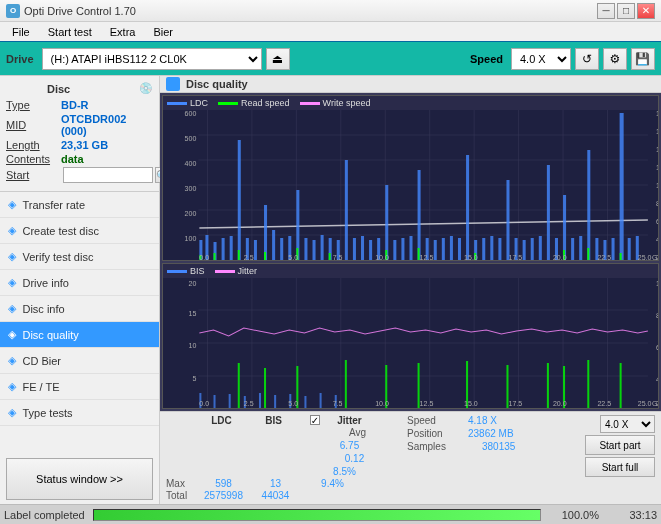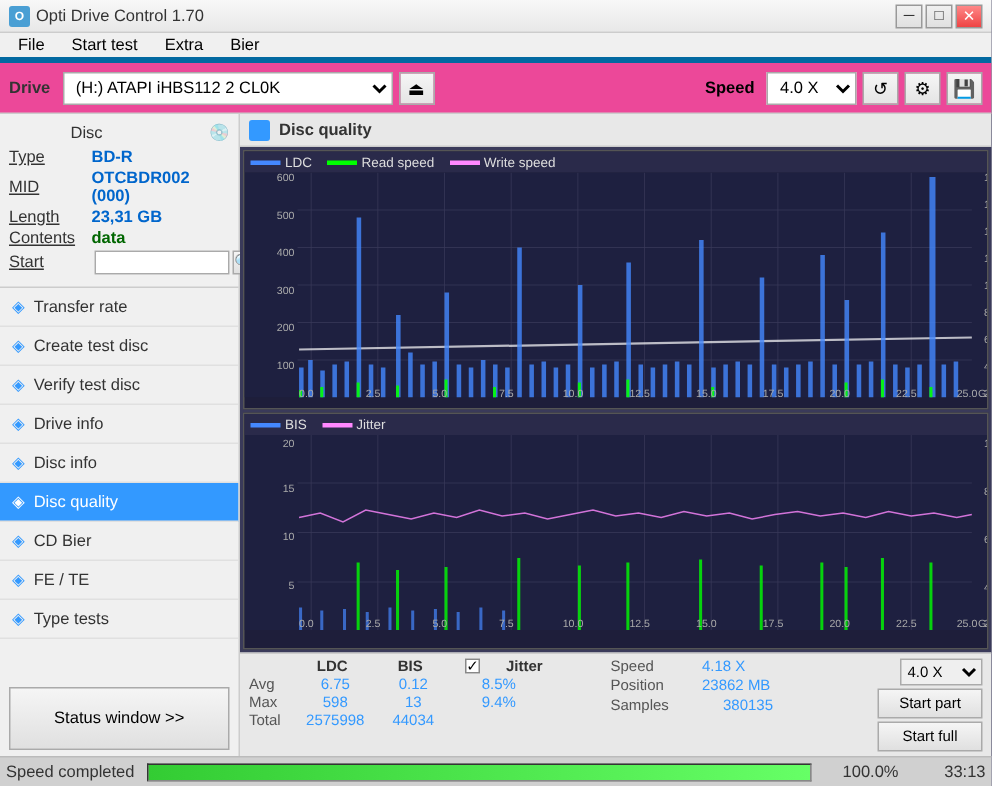--- a/index.html
+++ b/index.html
@@ -8,42 +8,42 @@
     
     .title-bar { background: linear-gradient(to bottom, #f8f8f8, #e8e8e8); height: 22px; display: flex; align-items: center; justify-content: space-between; padding: 0 6px; border-bottom: 1px solid #ccc; }
     .title-bar-left { display: flex; align-items: center; gap: 4px; font-size: 11px; }
     .title-bar-icon { width: 14px; height: 14px; background: #4a9fd4; border-radius: 2px; display: flex; align-items: center; justify-content: center; color: white; font-size: 8px; font-weight: bold; }
     .title-bar-text { font-size: 11px; color: #333; }
     .title-bar-controls { display: flex; gap: 2px; }
     .title-btn { width: 18px; height: 16px; border: 1px solid #999; background: linear-gradient(to bottom, #f0f0f0, #e0e0e0); cursor: pointer; font-size: 10px; display: flex; align-items: center; justify-content: center; color: #333; }
     .title-btn.close { background: linear-gradient(to bottom, #f88, #e44); color: white; }
     
     
-    .menu-bar { background: #f0f0f0; height: 20px; display: flex; align-items: center; padding: 0 4px; border-bottom: 4px solid #0369a1; gap: 2px; }
+    .menu-bar { background: #f0f0f0; height: 20px; display: flex; align-items: center; padding: 0 4px; border-bottom: 1px solid #0369a1; gap: 2px; }
     .menu-item { padding: 2px 8px; font-size: 11px; cursor: pointer; border-radius: 2px; }
     
     
-    .toolbar { background: #ec4899; height: 34px; display: flex; align-items: center; padding: 0 6px; border-bottom: 1px solid #ccc; gap: 4px; }
+    .toolbar { background: #14b8a6; height: 34px; display: flex; align-items: center; padding: 0 6px; border-bottom: 1px solid #ccc; gap: 4px; }
     .toolbar-label { font-size: 11px; font-weight: bold; color: #333; margin-right: 4px; }
     .drive-select { height: 22px; width: 220px; font-size: 11px; border: 1px solid #aaa; background: white; padding: 1px 4px; }
     .toolbar-icon-btn { width: 24px; height: 22px; border: 1px solid #aaa; background: linear-gradient(to bottom, #f5f5f5, #e5e5e5); cursor: pointer; display: flex; align-items: center; justify-content: center; font-size: 12px; }
     .speed-label { font-size: 11px; font-weight: bold; margin: 0 4px; }
     .speed-select { height: 22px; width: 60px; font-size: 11px; border: 1px solid #aaa; background: white; padding: 1px 4px; }
     .toolbar-spacer { flex: 1; }
     
     
     .main { display: flex; height: calc(524px - 22px - 20px - 34px - 20px); }
     
     
     .sidebar { width: 160px; background: #f0f0f0; border-right: 1px solid #ccc; display: flex; flex-direction: column; flex-shrink: 0; }
     
     
     .disc-info-panel { padding: 6px; border-bottom: 1px solid #ccc; }
     .disc-header { display: flex; align-items: center; justify-content: space-between; margin-bottom: 4px; }
-    .disc-title { font-size: 11px; font-weight: normal; color: #333; padding-left: 41px; }
+    .disc-title { font-size: 11px; font-weight: bold; color: #333; padding-left: 41px; }
     .disc-row { display: flex; align-items: center; margin-bottom: 2px; font-size: 11px; }
     .disc-row-label { color: #333; width: 55px; flex-shrink: 0; text-decoration: underline; }
     .disc-row-value { color: #0066cc; font-weight: bold; }
     .disc-row-value.green { color: #006600; }
     .label-input-row { display: flex; align-items: center; gap: 2px; }
     .label-input { width: 90px; height: 16px; border: 1px solid #aaa; font-size: 10px; padding: 1px 2px; }
     .label-btn { width: 16px; height: 16px; border: 1px solid #aaa; background: linear-gradient(to bottom, #f5f5f5, #e0e0e0); cursor: pointer; font-size: 10px; display: flex; align-items: center; justify-content: center; }
     
     
     .nav-items { flex: 1; overflow-y: auto; }
@@ -435,21 +435,21 @@
       <div style="display:flex;flex-direction:column;gap:1px;font-size:10px;">
 
         <div style="display:flex;gap:2px;margin-left:28px;">
           <span style="width:55px;text-align:center;font-weight:bold;color:#333;">LDC</span>
           <span style="width:45px;text-align:center;font-weight:bold;color:#333;">BIS</span>
           <span style="width:10px;"></span>
           <span style="width:10px;height:10px;border:1px solid #888;background:white;display:inline-flex;align-items:center;justify-content:center;">✓</span>
           <span style="width:55px;text-align:center;font-weight:bold;color:#333;">Jitter</span>
         </div>
 
-        <div style="display:flex;gap:2px;align-items:flex-end;">
+        <div style="display:flex;gap:2px;align-items:flex-end;flex-direction:column;">
           <span style="width:28px;color:#555;">Avg</span>
           <span style="width:55px;text-align:center;color:#3399ff;">6.75</span>
           <span style="width:45px;text-align:center;color:#3399ff;">0.12</span>
           <span style="width:65px;text-align:center;color:#3399ff;">8.5%</span>
         </div>
 
         <div style="display:flex;gap:2px;align-items:center;">
           <span style="width:28px;color:#555;">Max</span>
           <span style="width:55px;text-align:center;color:#3399ff;">598</span>
           <span style="width:45px;text-align:center;color:#3399ff;">13</span>
@@ -487,19 +487,19 @@
         <button class="action-btn">Start part</button>
         <button class="action-btn">Start full</button>
       </div>
     </div>
 
   </div>
 
 </div>
 
 <div class="progress-bar-container">
-  <span class="status-text">Speed completed</span>
+  <span class="status-text">Label completed</span>
   <div class="progress-bar">
     <div class="progress-fill" style="width:100%"></div>
   </div>
   <span class="progress-text">100.0%</span>
   <span class="progress-text">33:13</span>
 </div>
 
 </body></html>

